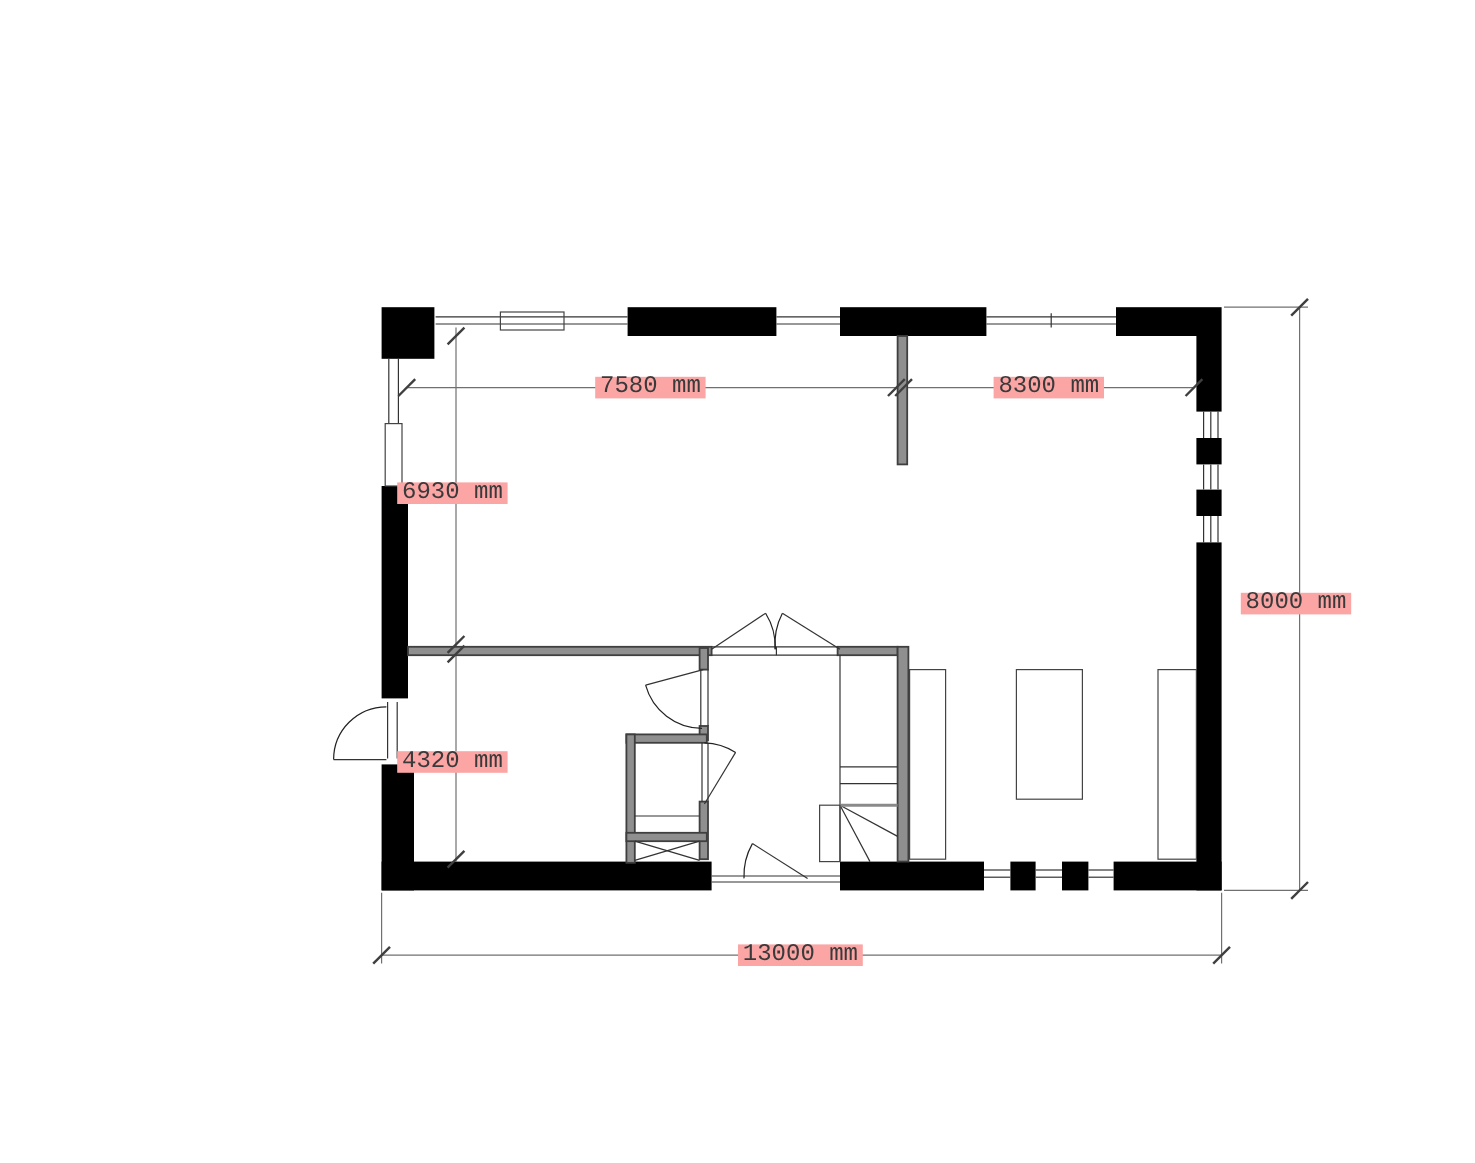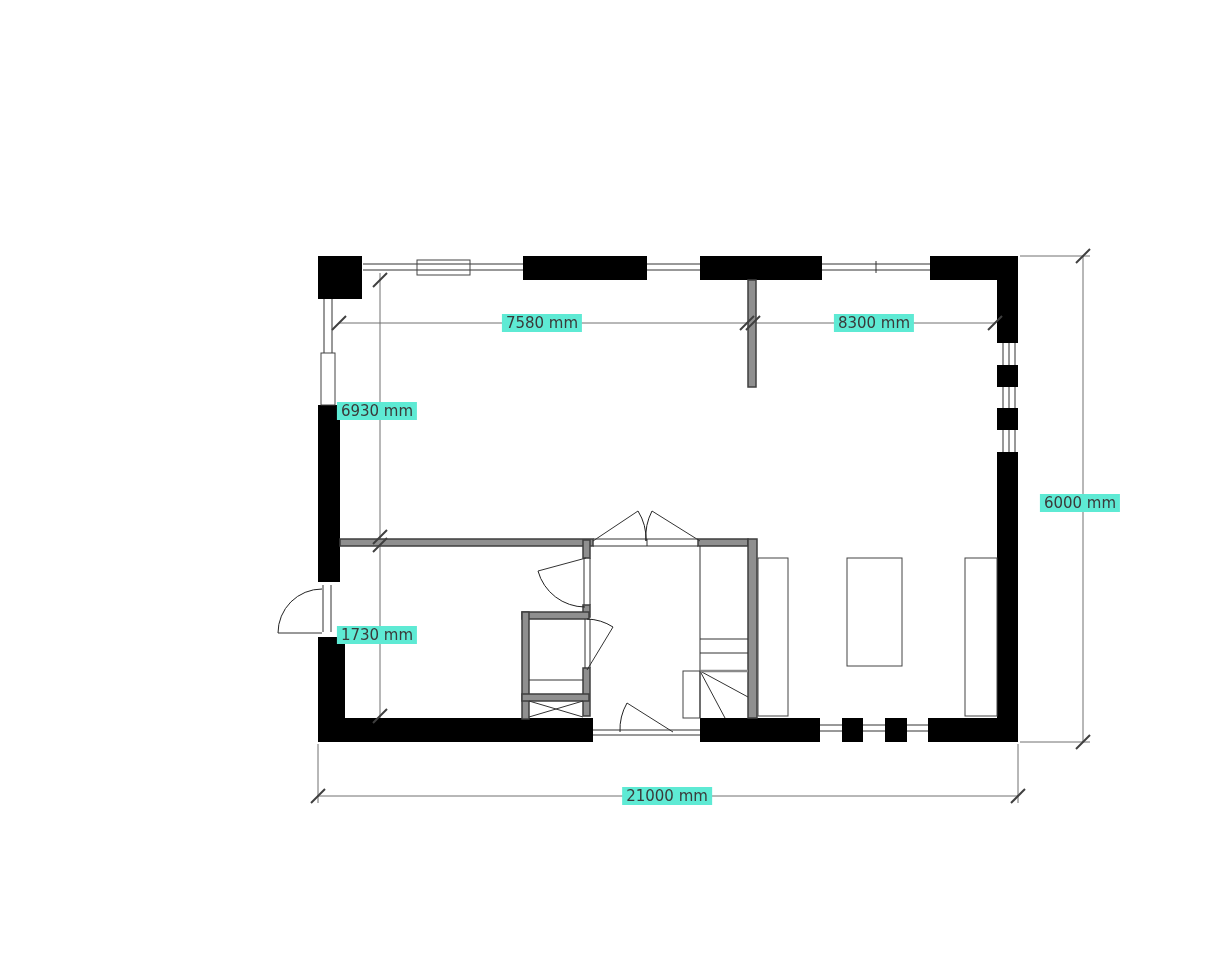--- a/index.html
+++ b/index.html
@@ -16,26 +16,27 @@
     overflow: hidden;
   }
   #plan-svg {
     position: absolute;
     left: 0;
     top: 0;
   }
   .dim-label {
     position: absolute;
     transform: translate(-50%, -50%);
-    background: #5eead4;
+    background: #fca5a5;
     color: #3a3a3a;
-    font-size: 15px;
+    font-size: 20px;
     line-height: 18px;
     padding: 0 4px;
     white-space: nowrap;
+    font-family: Liberation Mono, monospace;
   }
 </style>
 </head>
 <body>
 
 <div id="stage">
 
   <svg id="plan-svg" width="1229" height="969" viewBox="0 0 1229 969">
     <g id="g-dims">
         <line x1="339" y1="323" x2="995" y2="323" stroke="#707070" stroke-width="1"></line>
@@ -161,19 +162,19 @@
         <line x1="1011" y1="803" x2="1025" y2="789" stroke="#3f3f3f" stroke-width="2"></line>
       </g>
   </svg>
 
   <div class="dim-label" style="left:542px; top:323px;">7580 mm</div>
 
   <div class="dim-label" style="left:874px; top:323px;">8300 mm</div>
 
   <div class="dim-label" style="left:377px; top:411px;">6930 mm</div>
 
-  <div class="dim-label" style="left:377px; top:635px;">1730 mm</div>
+  <div class="dim-label" style="left:377px; top:635px;">4320 mm</div>
 
-  <div class="dim-label" style="left:1080px; top:503px;">6000 mm</div>
+  <div class="dim-label" style="left:1080px; top:503px;">8000 mm</div>
 
-  <div class="dim-label" style="left:667px; top:796px;">21000 mm</div>
+  <div class="dim-label" style="left:667px; top:796px;">13000 mm</div>
 
 </div>
 
 </body></html>

